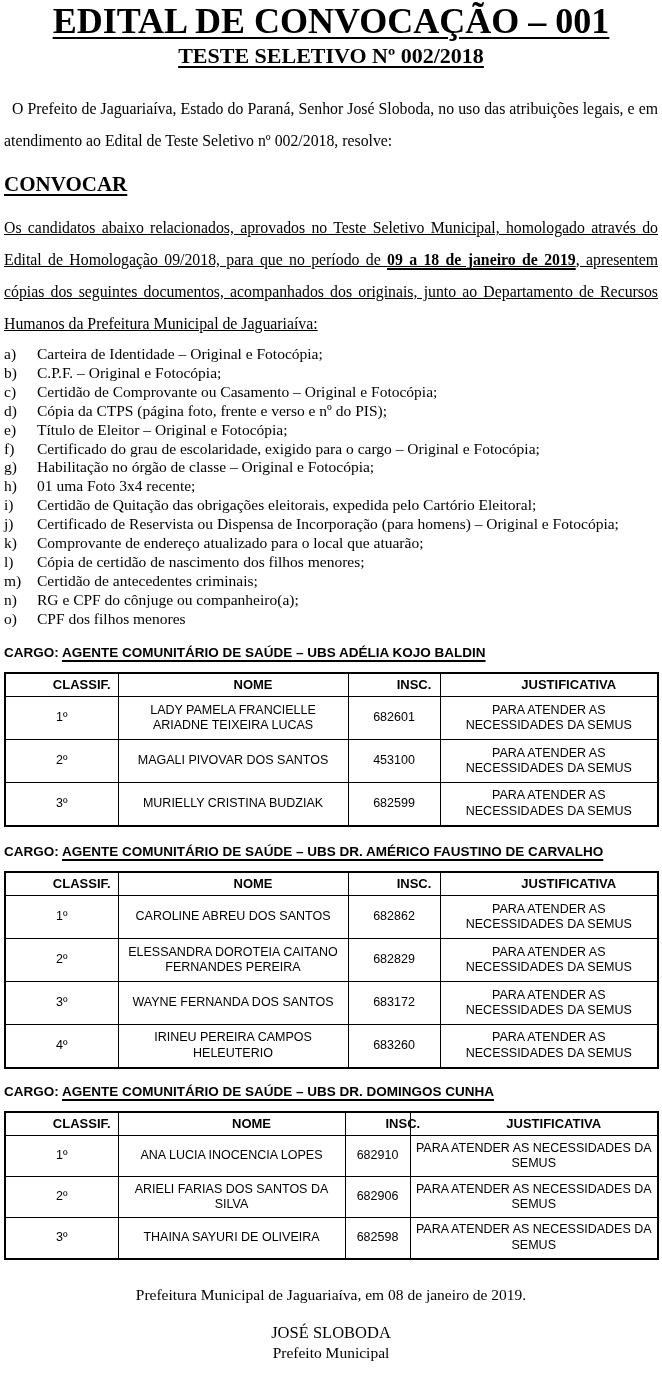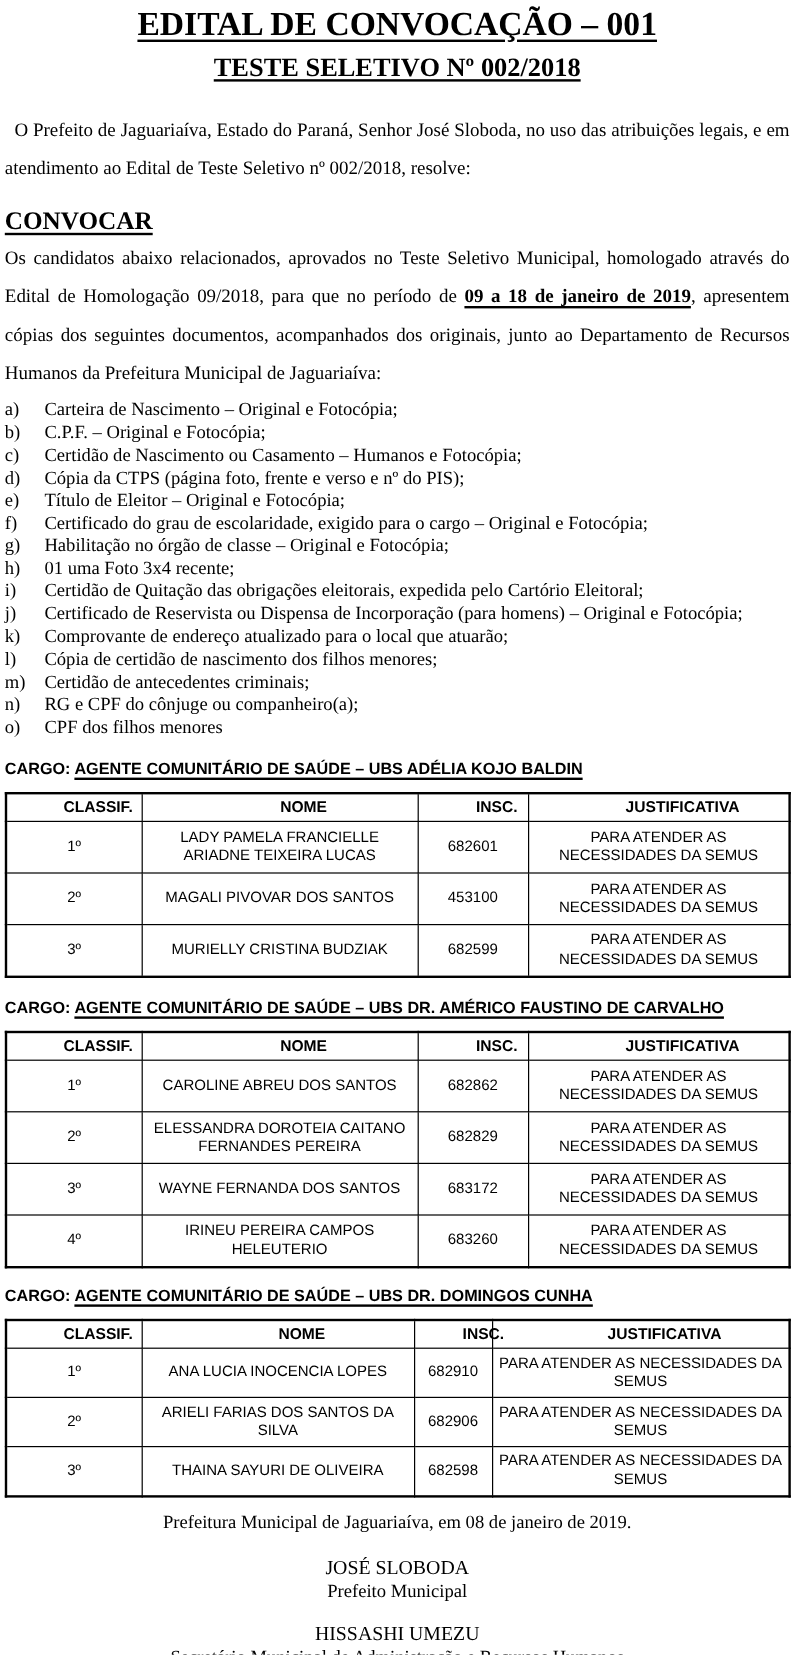--- a/index.html
+++ b/index.html
@@ -8,21 +8,21 @@
     width: 662px;
     height: 1379px;
     overflow: hidden;
     color: #000;
     font-family: "Liberation Serif", serif;
   }
   .page { padding: 4px 4px 0 4px; }
 
   
   .doc-title {
-    font-size: 28px;
+    font-size: 36px;
     font-weight: bold;
     text-align: center;
     text-decoration: underline;
     text-decoration-thickness: 2px;
     text-underline-offset: 4px;
     line-height: 34px;
   }
   .doc-subtitle {
     font-size: 22px;
     font-weight: bold;
@@ -43,21 +43,21 @@
     margin-top: 14px;
   }
 
   
   .para {
     font-size: 15.8px;
     line-height: 32px;
     text-align: justify;
   }
   .para-intro { margin-top: 24px; text-indent: 8px; }
-  .para-convocar { margin-top: 3px; }
+  .para-convocar { margin-top: 15px; text-decoration: underline; }
   .emph {
     font-weight: bold;
     text-decoration: underline;
     text-decoration-thickness: 1.5px;
     text-underline-offset: 3px;
   }
 
   
   .req-list { margin-top: 5px; }
   .req-item { display: flex; font-size: 15.5px; line-height: 18.9px; }
@@ -104,21 +104,21 @@
     height: 43px;
     line-height: 15.5px;
     padding: 2px 5px;
   }
   table.t3 td { height: 41px; }
   table.t12 td.j { padding: 2px 18px; }
   table.t3  td.j { padding: 2px 4px; }
 
   
   .closing-date {
-    margin-top: 11px;
+    margin-top: 25px;
     font-size: 15.5px;
     text-align: center;
     line-height: 20px;
   }
   .signature { text-align: center; }
   .sig-1 { margin-top: 18px; }
   .sig-2 { margin-top: 15px; }
   .sig-name { font-size: 16.5px; font-weight: normal; line-height: 20px; }
   .sig-role { font-size: 15.5px; line-height: 20px; }
 </style>
@@ -132,29 +132,29 @@
 
   <p class="para para-intro">O Prefeito de Jaguariaíva, Estado do Paraná, Senhor José Sloboda, no uso das atribuições legais, e em atendimento ao Edital de Teste Seletivo nº 002/2018, resolve:</p>
 
   <div class="convocar">CONVOCAR</div>
 
   <p class="para para-convocar"><span>Os candidatos abaixo relacionados, aprovados no Teste Seletivo Municipal, homologado através do Edital de Homologação 09/2018, para que no período de </span><span class="emph">09 a 18 de janeiro de 2019</span><span>, apresentem cópias dos seguintes documentos, acompanhados dos originais, junto ao Departamento de Recursos Humanos da Prefeitura Municipal de Jaguariaíva:</span></p>
 
   <div class="req-list">
     <div class="req-item">
         <span class="req-marker">a)</span>
-        <span class="req-text">Carteira de Nascimento – Original e Fotocópia;</span>
+        <span class="req-text">Carteira de Identidade – Original e Fotocópia;</span>
       </div>
     <div class="req-item">
         <span class="req-marker">b)</span>
         <span class="req-text">C.P.F. – Original e Fotocópia;</span>
       </div>
     <div class="req-item">
         <span class="req-marker">c)</span>
-        <span class="req-text">Certidão de Nascimento ou Casamento – Humanos e Fotocópia;</span>
+        <span class="req-text">Certidão de Comprovante ou Casamento – Original e Fotocópia;</span>
       </div>
     <div class="req-item">
         <span class="req-marker">d)</span>
         <span class="req-text">Cópia da CTPS (página foto, frente e verso e nº do PIS);</span>
       </div>
     <div class="req-item">
         <span class="req-marker">e)</span>
         <span class="req-text">Título de Eleitor – Original e Fotocópia;</span>
       </div>
     <div class="req-item">

